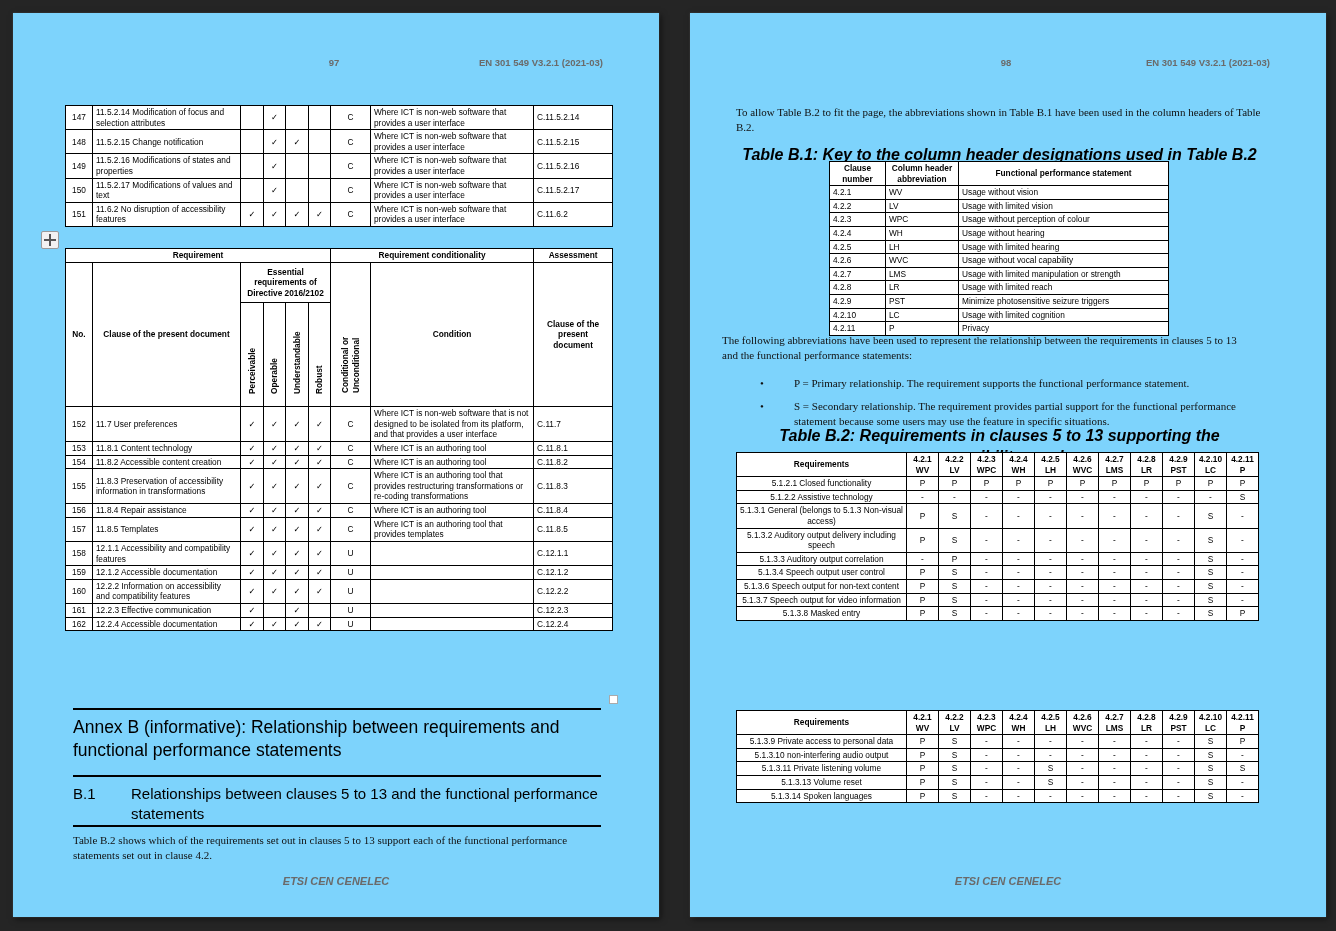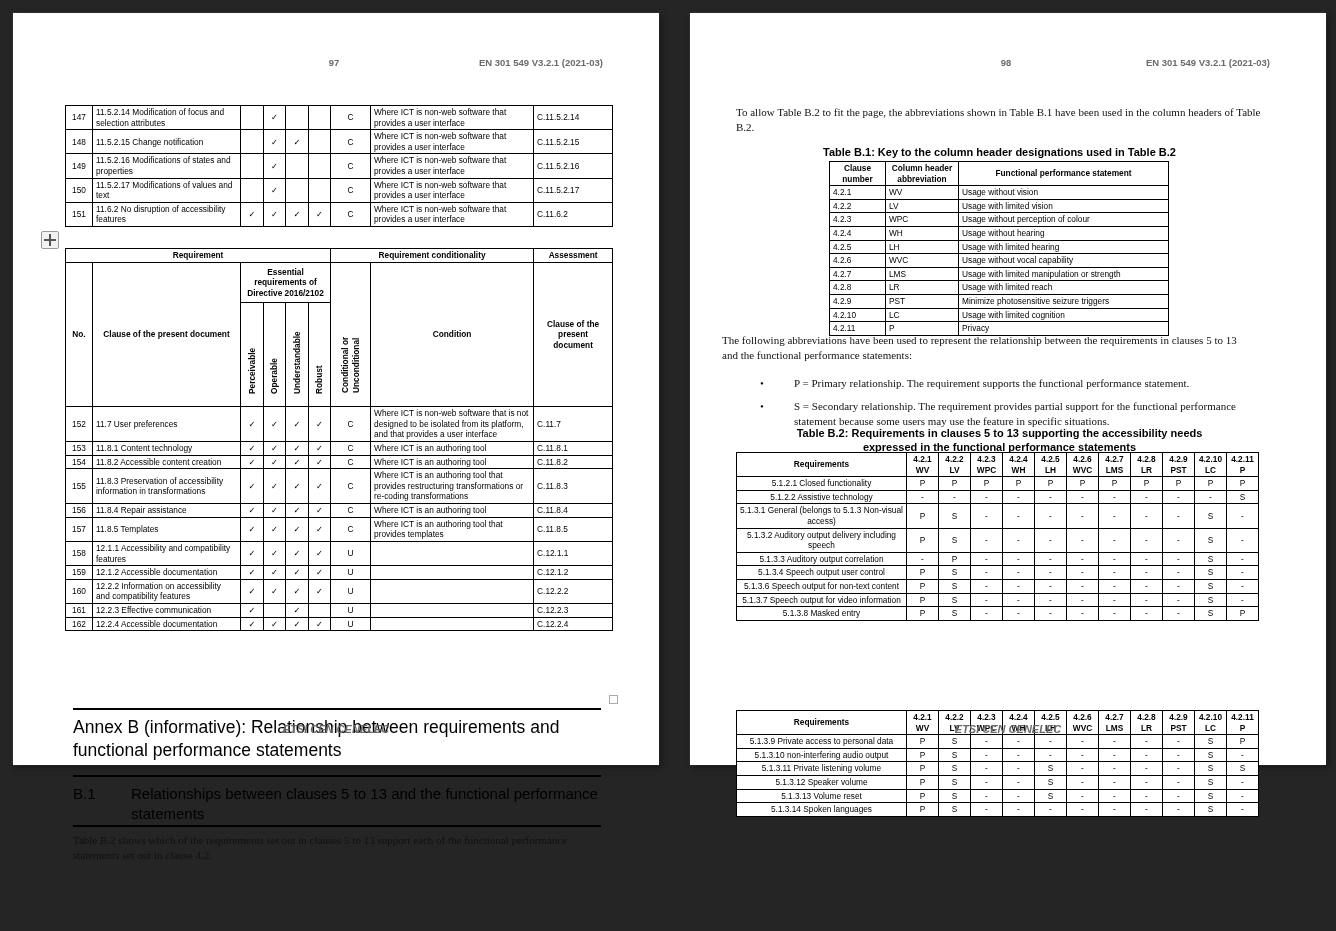--- a/index.html
+++ b/index.html
@@ -1,19 +1,19 @@
 <!DOCTYPE html>
 <html><head>
 <meta charset="utf-8">
 <style>
   * { margin:0; padding:0; box-sizing:border-box; }
   html,body { width:1336px; height:931px; overflow:hidden; }
   body { background:#252525; position:relative; font-family:"Liberation Sans", sans-serif; }
 
-  .page { position:absolute; top:13px; background:#ffffff; height:752px;
+  .page { position:absolute; top:13px; background:#7dd3fc; height:904px;
           box-shadow:0 0 2px rgba(255,255,255,0.18), 2px 2px 6px rgba(0,0,0,0.55); }
   .page-left  { left:13px;  width:646px; }
   .page-right { left:690px; width:636px; }
 
   .page-header { position:absolute; top:44px; left:52px; right:56px; height:14px;
                  color:#6a6a6a; font-size:9.5px; font-weight:bold; }
   .page-header .pgnum { position:absolute; left:0; right:0; text-align:center; }
   .page-header .doctitle { position:absolute; right:0; }
   .page-footer { position:absolute; bottom:30px; left:0; right:0; text-align:center;
                  color:#6a6a6a; font-size:11px; font-weight:bold; font-style:italic; }
@@ -52,21 +52,21 @@
   .b1-row { position:absolute; left:60px; top:771px; width:534px; display:flex;
             font-size:15px; line-height:1.3; }
   .b1-num { width:58px; flex:none; }
   .b1-text { flex:1; }
   .body-para { font-family:"Liberation Serif", serif; font-size:11px; line-height:1.4; color:#111; }
   .left-b1-para { position:absolute; left:60px; top:820px; width:520px; }
 
   
   .rp-intro { position:absolute; left:46px; top:92px; width:527px; }
   .table-caption { position:absolute; text-align:center; font-weight:bold;
-                   font-size:11px; line-height:1.3; white-space:pre-line; }
+                   font-size:16px; line-height:1.3; white-space:pre-line;font-style:italic; }
   .cap-b1 { left:46px; top:132px; width:527px; }
   .cap-b2 { left:46px; top:413px; width:527px; }
   .tbl-b1 { position:absolute; left:139px; top:148px; width:339px; border:1.5px solid #000; }
   .tbl-b1 td { text-align:left; }
   .tbl-b1 thead td { font-weight:bold; text-align:center; }
   .rp-abbrev { position:absolute; left:32px; top:320px; width:527px; }
   .bullet { position:absolute; left:66px; width:500px; display:flex;
             font-family:"Liberation Serif", serif; font-size:11px; line-height:1.4; color:#111; }
   .bullet .marker { width:38px; flex:none; padding-left:4px; }
   .bullet .btext { flex:1; }
@@ -692,34 +692,20 @@
           <td>-</td>
           <td>S</td>
           <td>-</td>
           <td>-</td>
           <td>-</td>
           <td>-</td>
           <td>S</td>
           <td>S</td>
         </tr>
         <tr>
-          <td>5.1.3.12 Speaker volume</td>
-          <td>P</td>
-          <td>S</td>
-          <td>-</td>
-          <td>-</td>
-          <td>S</td>
-          <td>-</td>
-          <td>-</td>
-          <td>-</td>
-          <td>-</td>
-          <td>S</td>
-          <td>-</td>
-        </tr>
-        <tr>
           <td>5.1.3.13 Volume reset</td>
           <td>P</td>
           <td>S</td>
           <td>-</td>
           <td>-</td>
           <td>S</td>
           <td>-</td>
           <td>-</td>
           <td>-</td>
           <td>-</td>

